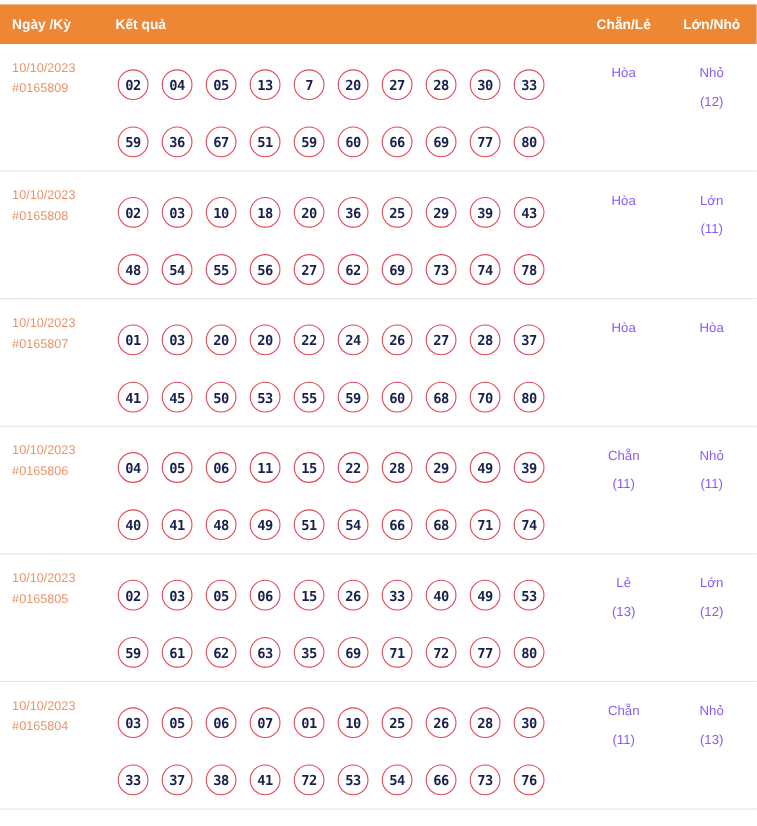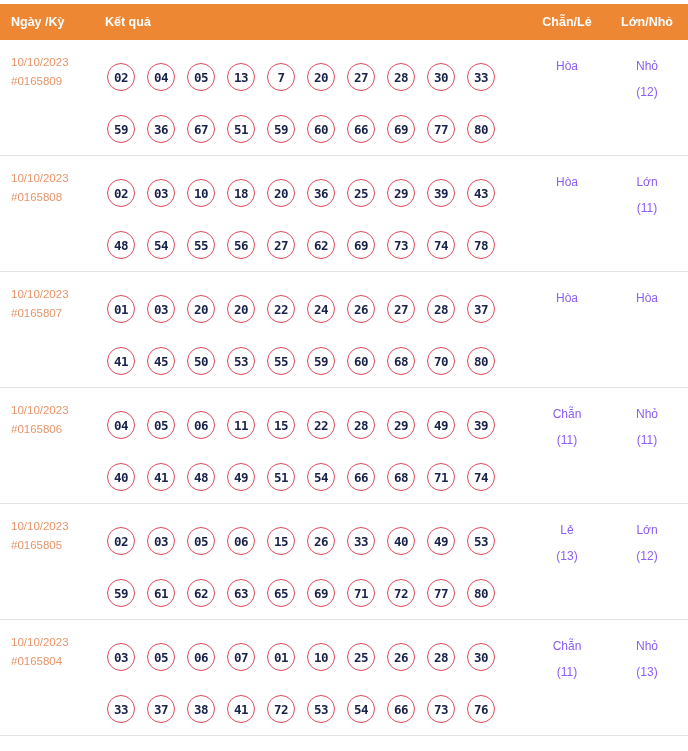--- a/index.html
+++ b/index.html
@@ -247,21 +247,21 @@
             <div class="ball">33</div>
             <div class="ball">40</div>
             <div class="ball">49</div>
             <div class="ball">53</div>
           </div>
           <div class="ball-line">
             <div class="ball">59</div>
             <div class="ball">61</div>
             <div class="ball">62</div>
             <div class="ball">63</div>
-            <div class="ball">65</div>
+            <div class="ball">35</div>
             <div class="ball">69</div>
             <div class="ball">71</div>
             <div class="ball">72</div>
             <div class="ball">77</div>
             <div class="ball">80</div>
           </div>
         </div>
         <div class="cell-oddeven"><span>Lẻ</span><span class="count">(13)</span></div>
         <div class="cell-bigsmall"><span>Lớn</span><span class="count">(12)</span></div>
       </div>

